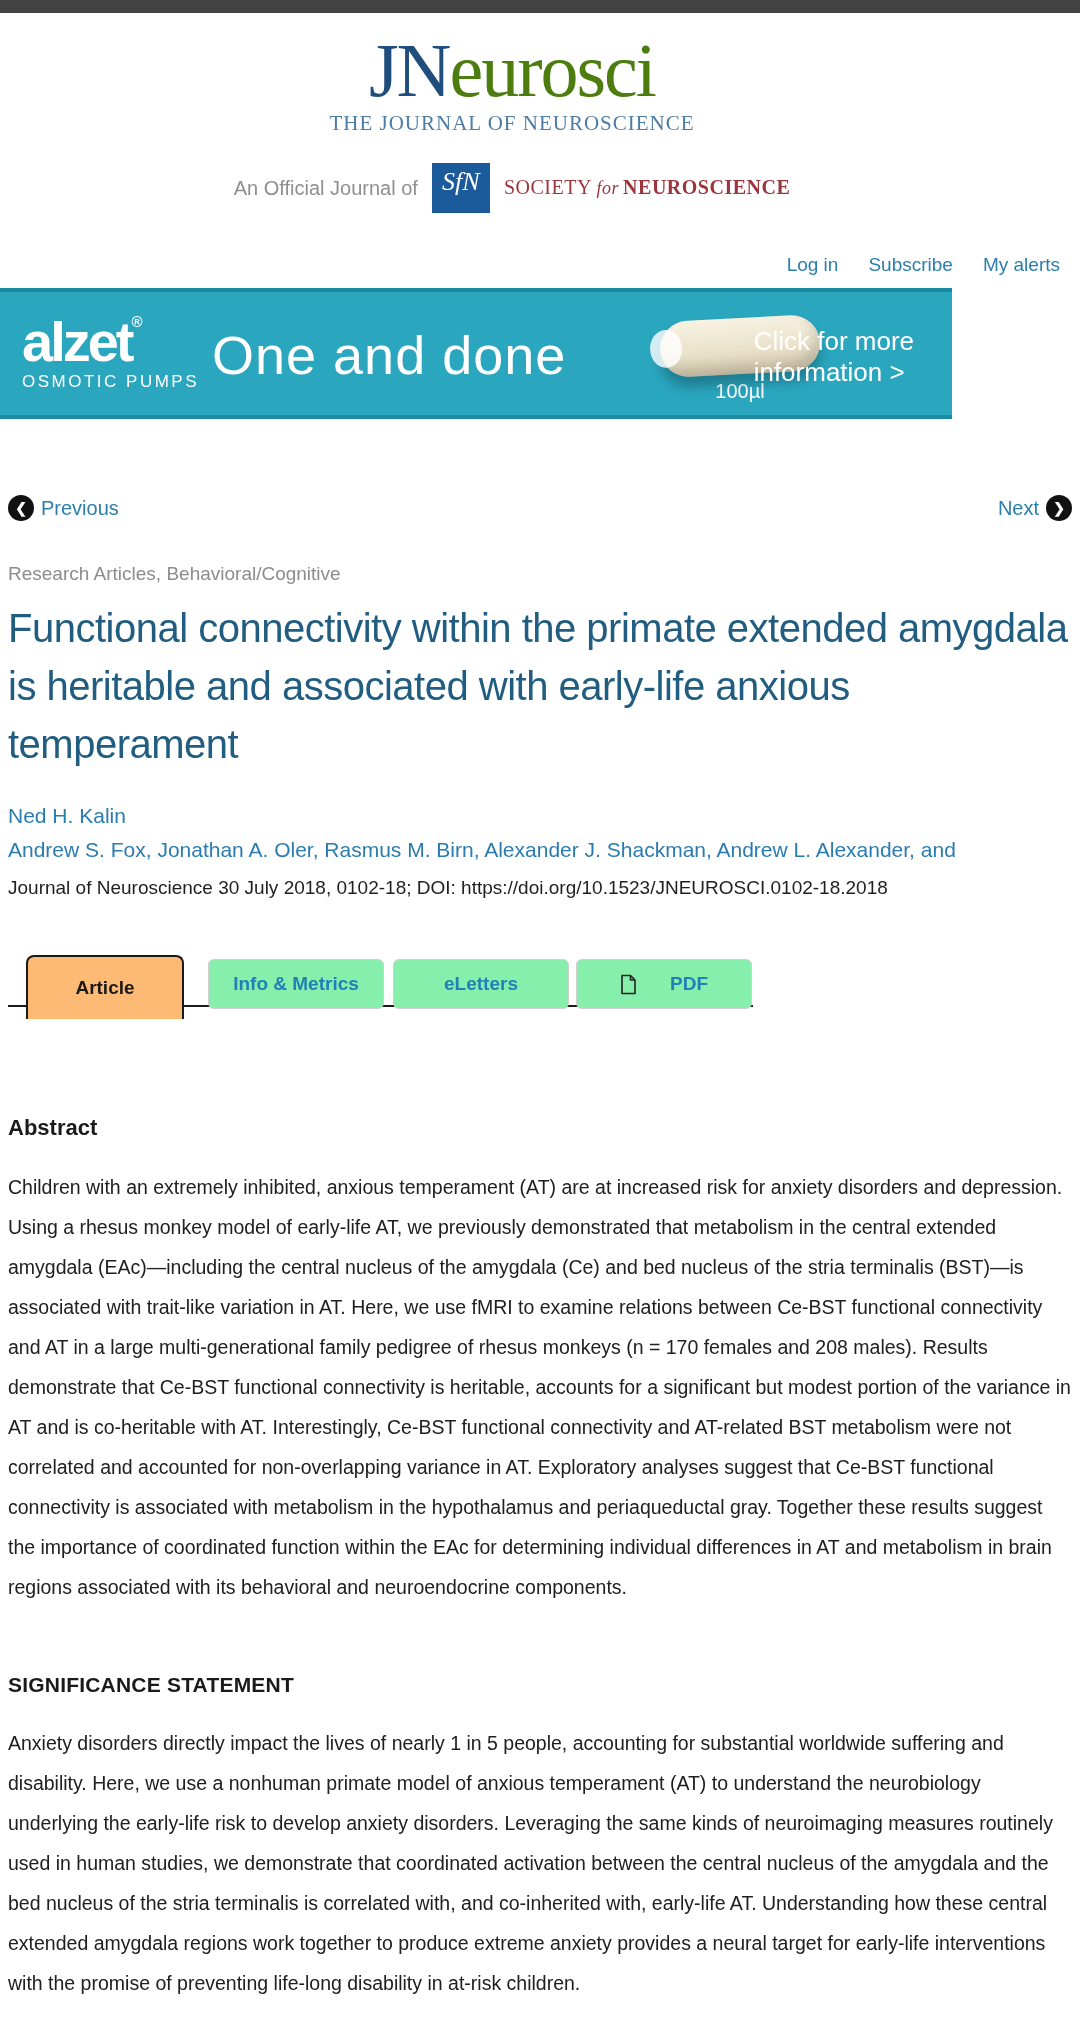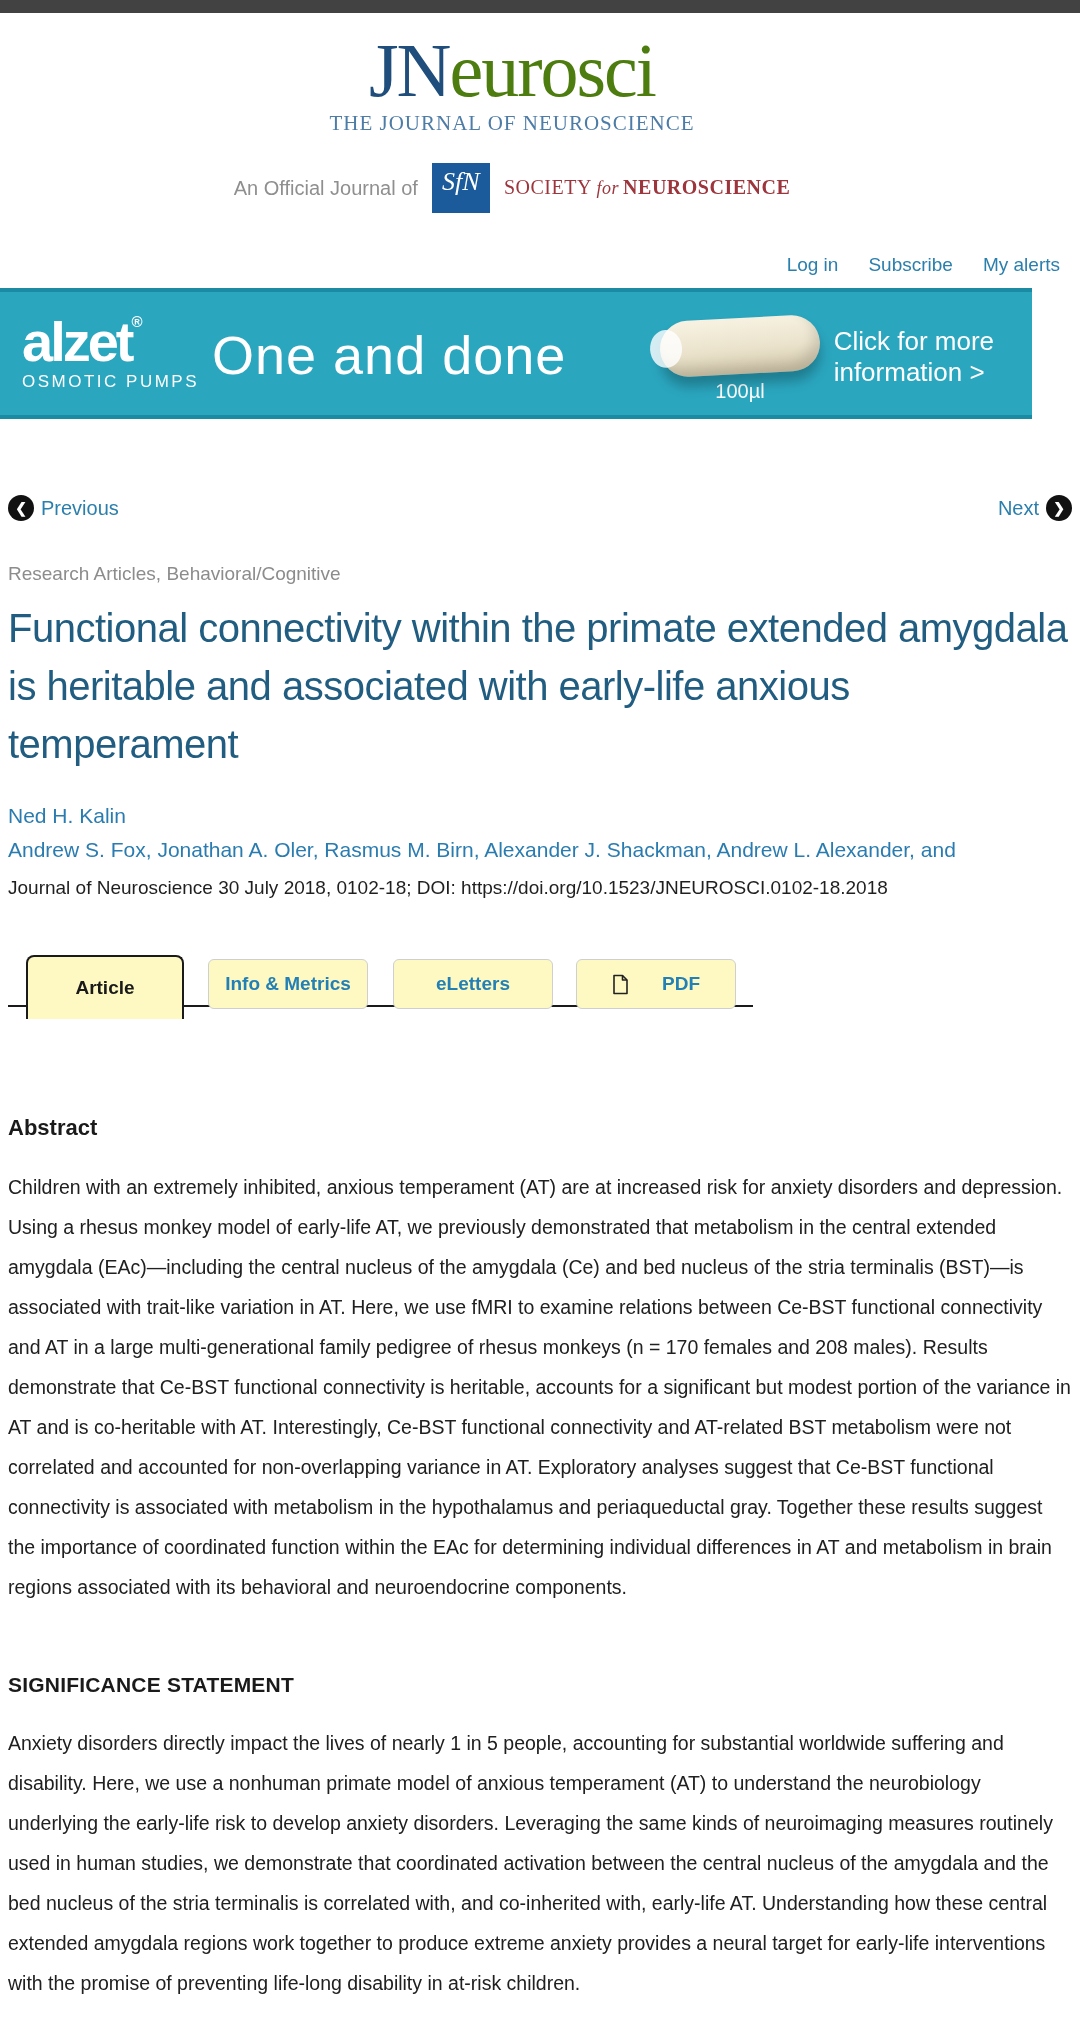--- a/index.html
+++ b/index.html
@@ -42,21 +42,21 @@
 
   
   .account-links {
     margin-top:40px; display:flex; justify-content:flex-end; gap:30px;
     padding-right:20px; font-size:19px;margin-left:17px;
   }
   .account-links a { color:#2a7fad; text-decoration:none; cursor:pointer; }
 
   
   .ad-banner {
-    margin-top:12px; height:131px; width:1032px; position:relative;
+    margin-top:12px; height:131px; width:952px; position:relative;
     background:#2aa6bf; overflow:hidden; cursor:pointer;
     border-top:4px solid #1b8ba3; border-bottom:4px solid #1b8ba3;
     color:#fff;
   }
   .alzet-block { position:absolute; left:22px; top:22px; line-height:1; }
   .alzet-brand { font-size:56px; font-weight:bold; letter-spacing:-3px; }
   .alzet-reg { font-size:15px; vertical-align:top; font-weight:bold; letter-spacing:0; }
   .alzet-sub { font-size:17px; letter-spacing:2.5px; margin-top:3px; }
   .banner-headline {
     position:absolute; left:212px; top:32px;
@@ -98,27 +98,27 @@
     letter-spacing:-0.5px;
   }
   .authors { margin-top:26px; font-size:21px; line-height:34px; color:#2a7cb0; cursor:pointer; }
   .authors span { display:block; }
   .citation { margin-top:10px; font-size:19px; color:#1f1f1f; }
 
   
   .tabs { margin-top:56px; position:relative; height:64px; }
   .tabs-baseline { position:absolute; left:0; top:50px; width:745px; height:2px; background:#1a1a1a; }
   .tab {
-    position:absolute; height:50px; top:4px; width:160px;
+    position:absolute; height:50px; top:4px; width:176px;
     display:flex; align-items:center; justify-content:center; gap:8px;
-    background:#fef9c3; border:1px solid #cfcfcf; border-radius:6px;
+    background:#86efac; border:1px solid #cfcfcf; border-radius:6px;
     font-size:19px; font-weight:bold; color:#2380b6; cursor:pointer;
   }
   .tab.active {
-    top:0; height:64px; width:158px; background:#fef9c3;
+    top:0; height:64px; width:158px; background:#fdba74;
     border:2px solid #1a1a1a; border-bottom:none;
     border-radius:8px 8px 0 0; color:#1a1a1a;
   }
   .tab-article { left:18px; }
   .tab-info    { left:200px; }
   .tab-eletters{ left:385px; }
   .tab-pdf     { left:568px;gap:33px; }
   .pdf-icon svg { display:block; }
 
   

